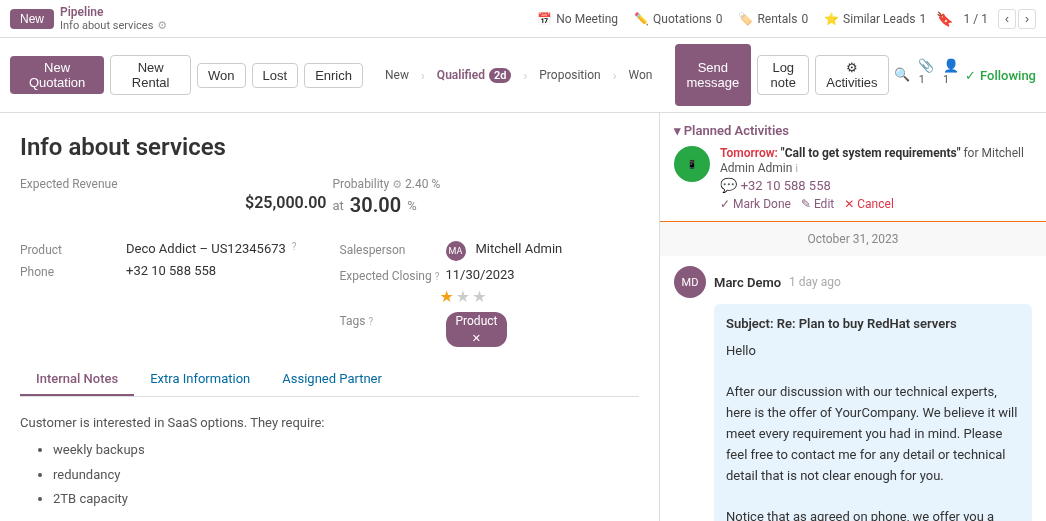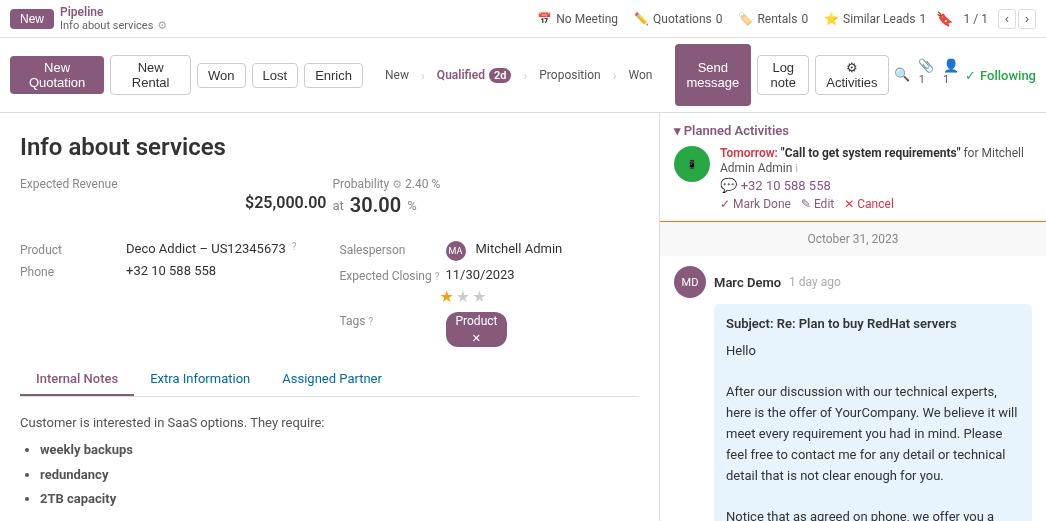--- a/index.html
+++ b/index.html
@@ -64,21 +64,21 @@
     .star.empty { color: #ccc; }
     
     .tag { background: #875a7b; color: #fff; border-radius: 12px; padding: 2px 10px; font-size: 12px; display: inline-flex; align-items: center; gap: 4px; flex-direction: column; }
     .tag-x { cursor: pointer; font-size: 11px; }
     
     .tabs { display: flex; border-bottom: 1px solid #ddd; margin-bottom: 16px; }
     .tab { padding: 8px 16px; font-size: 13px; color: #0369a1; cursor: pointer; border-bottom: 2px solid transparent; }
     .tab.active { color: #875a7b; border-bottom: 2px solid #875a7b; font-weight: 500; }
     
     .notes-content { font-size: 13px; color: #555; line-height: 1.6; }
-    .notes-content ul { margin-left: 20px; margin-top: 6px; font-weight: bold; }
+    .notes-content ul { margin-left: 33px; margin-top: 6px; }
     .notes-content li { margin-bottom: 4px; }
 
     
     .right-panel { flex: 1; background: #f8f8f8; overflow-y: auto; padding: 0; }
     .planned-activities { background: #fff; border-bottom: 1px solid #f97316; padding: 10px 14px; }
     .planned-title { font-size: 13px; color: #875a7b; font-weight: 600; margin-bottom: 8px; display: flex; align-items: center; gap: 4px; }
     .activity-item { display: flex; gap: 10px; align-items: flex-start; }
     .activity-avatar { width: 36px; height: 36px; border-radius: 50%; background: #28a745; display: flex; align-items: center; justify-content: center; color: #fff; font-size: 11px; flex-shrink: 0; overflow: hidden; }
     .activity-body { flex: 1; }
     .activity-title { font-size: 12px; color: #555; margin-bottom: 2px; }

